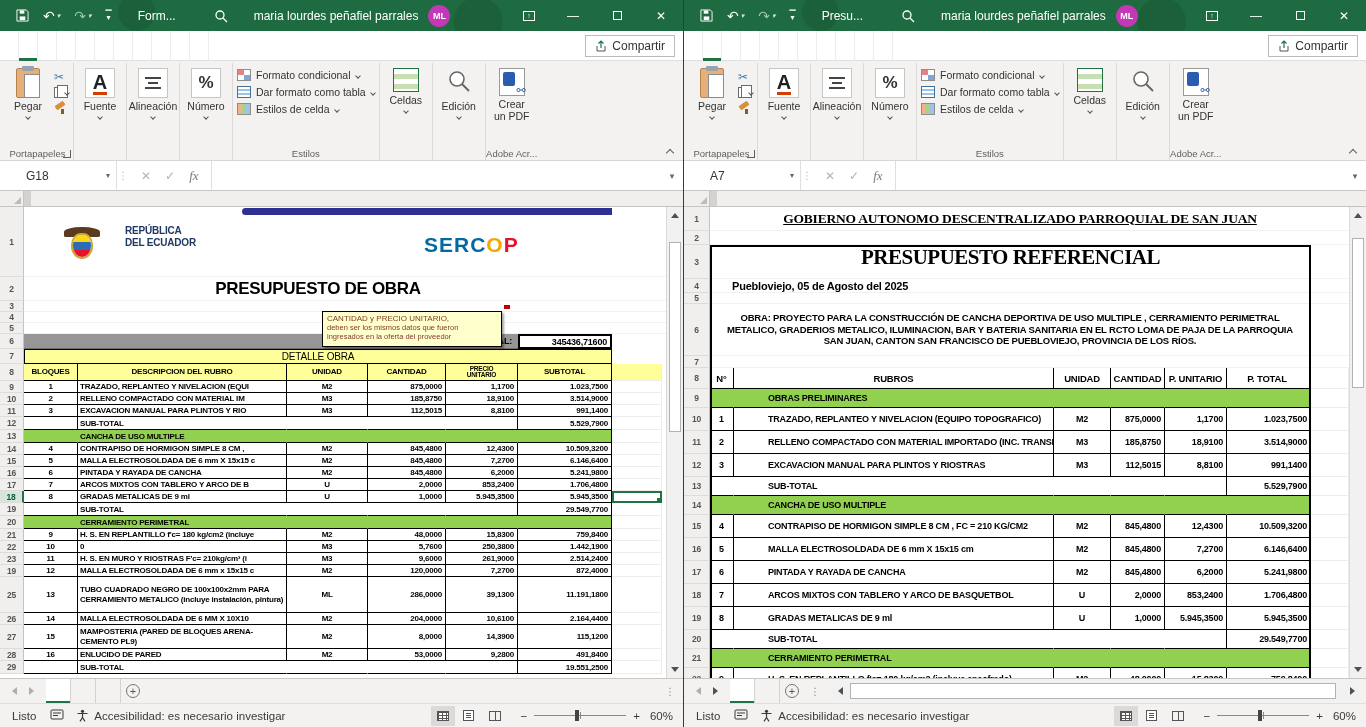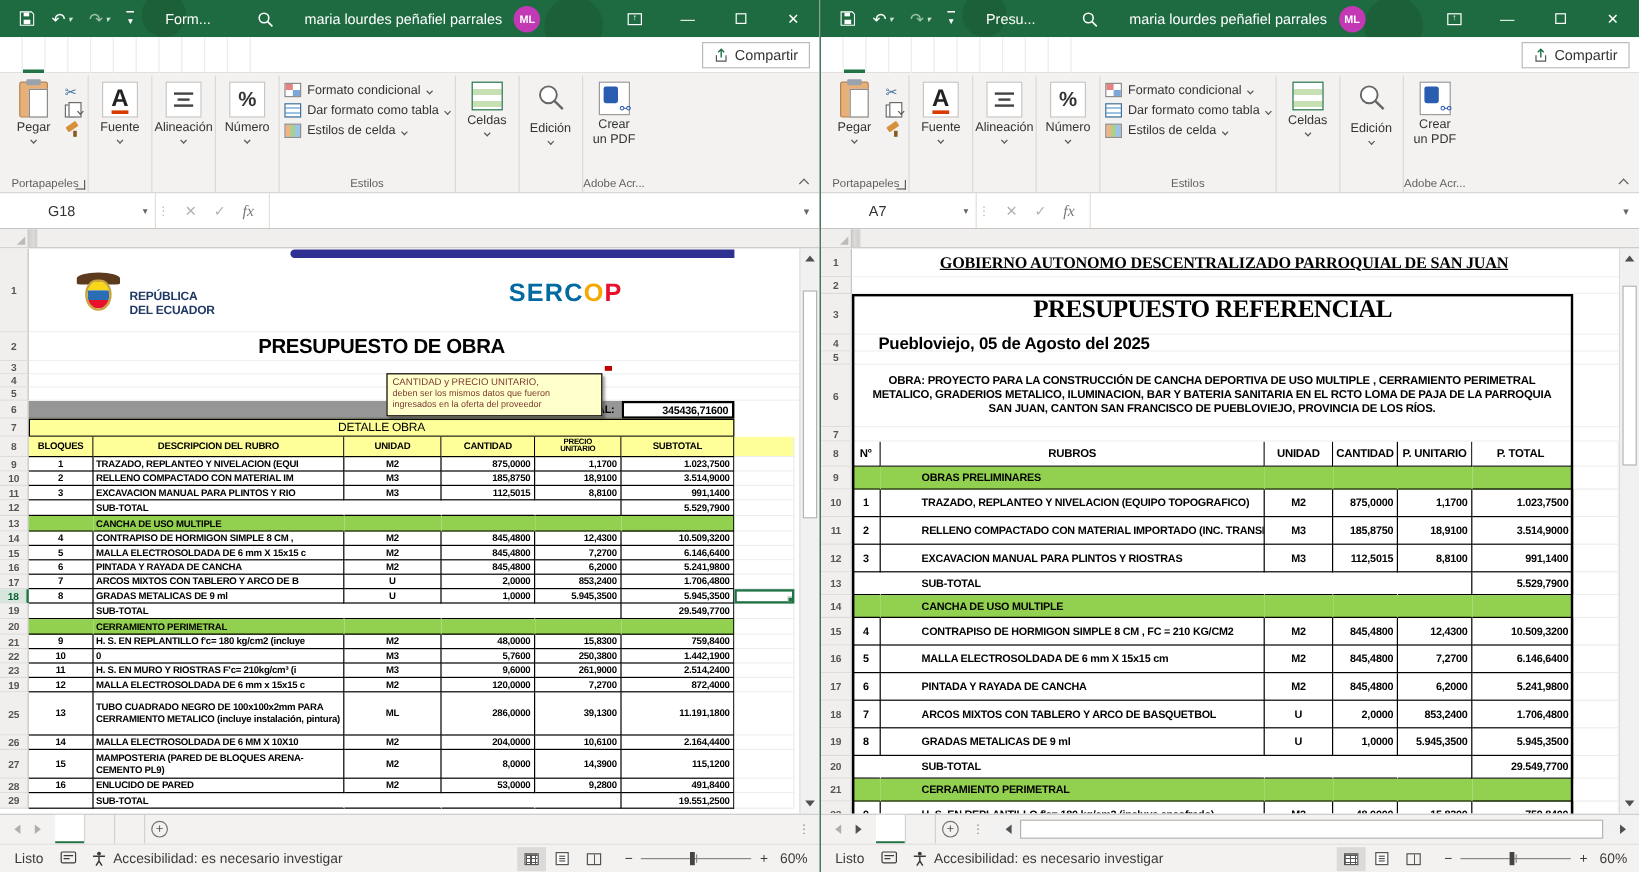--- a/index.html
+++ b/index.html
@@ -74,21 +74,21 @@
   .cells-ic { width:26px; height:24px; border:1px solid #217346; background:
       repeating-linear-gradient(to bottom,#fff 0 5px,#c6e0b4 5px 10px),#fff; }
   .pdf-ic { width:26px; height:28px; border:1px solid #9a9a9a; background:#fff; position:relative; }
   .pdf-ic:before { content:""; position:absolute; left:3px; top:3px; width:12px; height:14px; background:#2a5db0; border-radius:2px; }
   .pdf-ic:after { content:"⚯"; position:absolute; right:-2px; bottom:-2px; color:#2a5db0; font-size:11px; }
   .ribbon-collapse { position:absolute; right:6px; bottom:3px; width:10px; height:10px; }
   .ribbon-collapse i { display:block; width:6px; height:6px; border-left:1.5px solid #605e5c; border-top:1.5px solid #605e5c; transform:rotate(45deg); margin-top:3px; }
 
   
   .fbar { height:30px; background:#fff; display:flex; align-items:stretch; flex:0 0 auto; border-bottom:1px solid #c8c6c4; }
-  .namebox { width:98px; display:flex; align-items:center; font-size:12px; color:#333; padding-left:8px; border-right:1px solid #e1dfdd; position:relative;margin-left:32px; }
+  .namebox { width:117px; display:flex; align-items:center; font-size:12px; color:#333; padding-left:26px; border-right:1px solid #e1dfdd; position:relative; }
   .namebox .dd { margin-left:auto; margin-right:6px; color:#666; font-size:8px; }
   .fdots { width:12px; display:flex; align-items:center; justify-content:center; color:#bdbbb9; font-size:10px; letter-spacing:0; }
   .fbtns { display:flex; align-items:center; gap:14px; padding:0 12px; color:#b5b3b1; font-size:12px; border-right:1px solid #e1dfdd; }
   .fx { font-family:"Liberation Serif",serif; font-style:italic; color:#7a7a7a; font-size:13px; }
   .finput { flex:1; display:flex; align-items:center; }
   .fexpand { width:22px; display:flex; align-items:center; justify-content:center; color:#666; font-size:9px; }
 
   
   .colhdr { height:16px; display:flex; flex:0 0 auto; background:#f0efee; border-bottom:1px solid #c5c4c2; font-size:10px; color:#444; }
   .corner { border-right:1px solid #c5c4c2; position:relative; background:#f0efee; }
@@ -136,21 +136,21 @@
   .R .section .c { background:#92d050; }
   .R .section .c.gcell { background:#fff; }
   .R .subtotal .ra24, .R .subtotal .rb320, .R .subtotal .rc57, .R .subtotal .rd54 { border-right-color:transparent; }
   .R .section .ra24, .R .section .rb320, .R .section .rc57, .R .section .rd54, .R .section .re62 { border-right-color:transparent; }
   .R .b-wrap { white-space:nowrap;margin-left:32px; }
 
   
   .sp { display:flex; }
   .spbody { flex:1 1 auto; position:relative; overflow:visible; border-bottom:1px solid #f1f1f1; }
   .navybar { position:absolute; left:218px; top:1px; width:370px; height:7px; background:#2e3192; border-radius:5px 0 0 5px; }
-  .logo-flex { position:absolute; left:40px; top:18px; display:flex; align-items:flex-end; gap:8px; }
+  .logo-flex { position:absolute; left:40px; top:18px; display:flex; align-items:flex-start; gap:25px; }
   .crest { width:36px; height:40px; position:relative; }
   .crest .wings { position:absolute; left:0; top:2px; width:36px; height:10px; background:#5b3a1e; border-radius:50% 50% 10% 10%; }
   .crest .shield { position:absolute; left:7px; top:8px; width:22px; height:26px; border:2px solid #caa53a; border-radius:45% 45% 50% 50%; overflow:hidden; background:#fff; }
   .crest .shield i { display:block; height:34%; }
   .crest .shield i:nth-child(1){background:#f9d616}.crest .shield i:nth-child(2){background:#2a6db5}.crest .shield i:nth-child(3){background:#e8112d}
   .logo-txt { font-size:10px; font-weight:bold; color:#1f3864; line-height:1.15; }
   .sercop { position:absolute; left:400px; top:26px; font-size:21px; font-weight:bold; letter-spacing:1px; font-family:"Liberation Sans",sans-serif; }
   .sercop .b { color:#0369a1; } .sercop .o { color:#f5a800; } .sercop .p { color:#e8112d; }
   .sheet-title { font-size:17px; font-weight:bold; color:#000; text-align:center; width:588px; letter-spacing:-0.3px; }
   .comment { position:absolute; left:322px; top:104px; width:180px; height:36px; background:#ffffcc; border:1px solid #000;
@@ -166,21 +166,21 @@
     font-size:10px; font-weight:normal; }
   .L .hdrrow { height:17px; font-size:8px; font-weight:bold; }
   .L .hdrrow .c { background:#ffff99; text-align:center; justify-content:center; line-height:1; }
   .L .hdrrow .ce72 { font-size:6.5px; flex-direction:column; }
   .R .hdrrow { height:21px; font-size:9.5px; font-weight:bold; }
   .R .hdrrow .c { background:#fff; justify-content:center; }
 
   .docbox { position:absolute; left:26px; top:38px; width:601px; height:440px; border:2.5px solid #000; pointer-events:none; z-index:5; }
   .gov-title { font-family:"Liberation Serif",serif; font-size:13.5px; font-weight:bold; text-decoration:underline; text-align:center; width:620px; letter-spacing:-0.2px; }
   .doc-title2 { font-family:"Liberation Serif",serif; font-size:21px; font-weight:bold; text-align:center; width:601px; letter-spacing:-0.5px; }
-  .date-line { font-size:14px; font-weight:bold; padding-left:22px; }
+  .date-line { font-size:11px; font-weight:bold; padding-left:22px; }
   .obra { font-size:9.5px; font-weight:bold; text-align:center; width:580px; margin-left:10px; line-height:1.25; letter-spacing:-0.2px; }
 
   
   .vscroll { flex:0 0 17px; background:#f1f1f1; border-left:1px solid #dcdad8; display:flex; flex-direction:column; }
   .varr { height:17px; display:flex; align-items:center; justify-content:center; }
   .tri-up { width:0;height:0;border-left:4px solid transparent;border-right:4px solid transparent;border-bottom:5px solid #505050; }
   .tri-dn { width:0;height:0;border-left:4px solid transparent;border-right:4px solid transparent;border-top:5px solid #505050; }
   .tri-l { width:0;height:0;border-top:4px solid transparent;border-bottom:4px solid transparent;border-right:5px solid #505050; }
   .tri-r { width:0;height:0;border-top:4px solid transparent;border-bottom:4px solid transparent;border-left:5px solid #505050; }
   .vtrack { flex:1; position:relative; }

